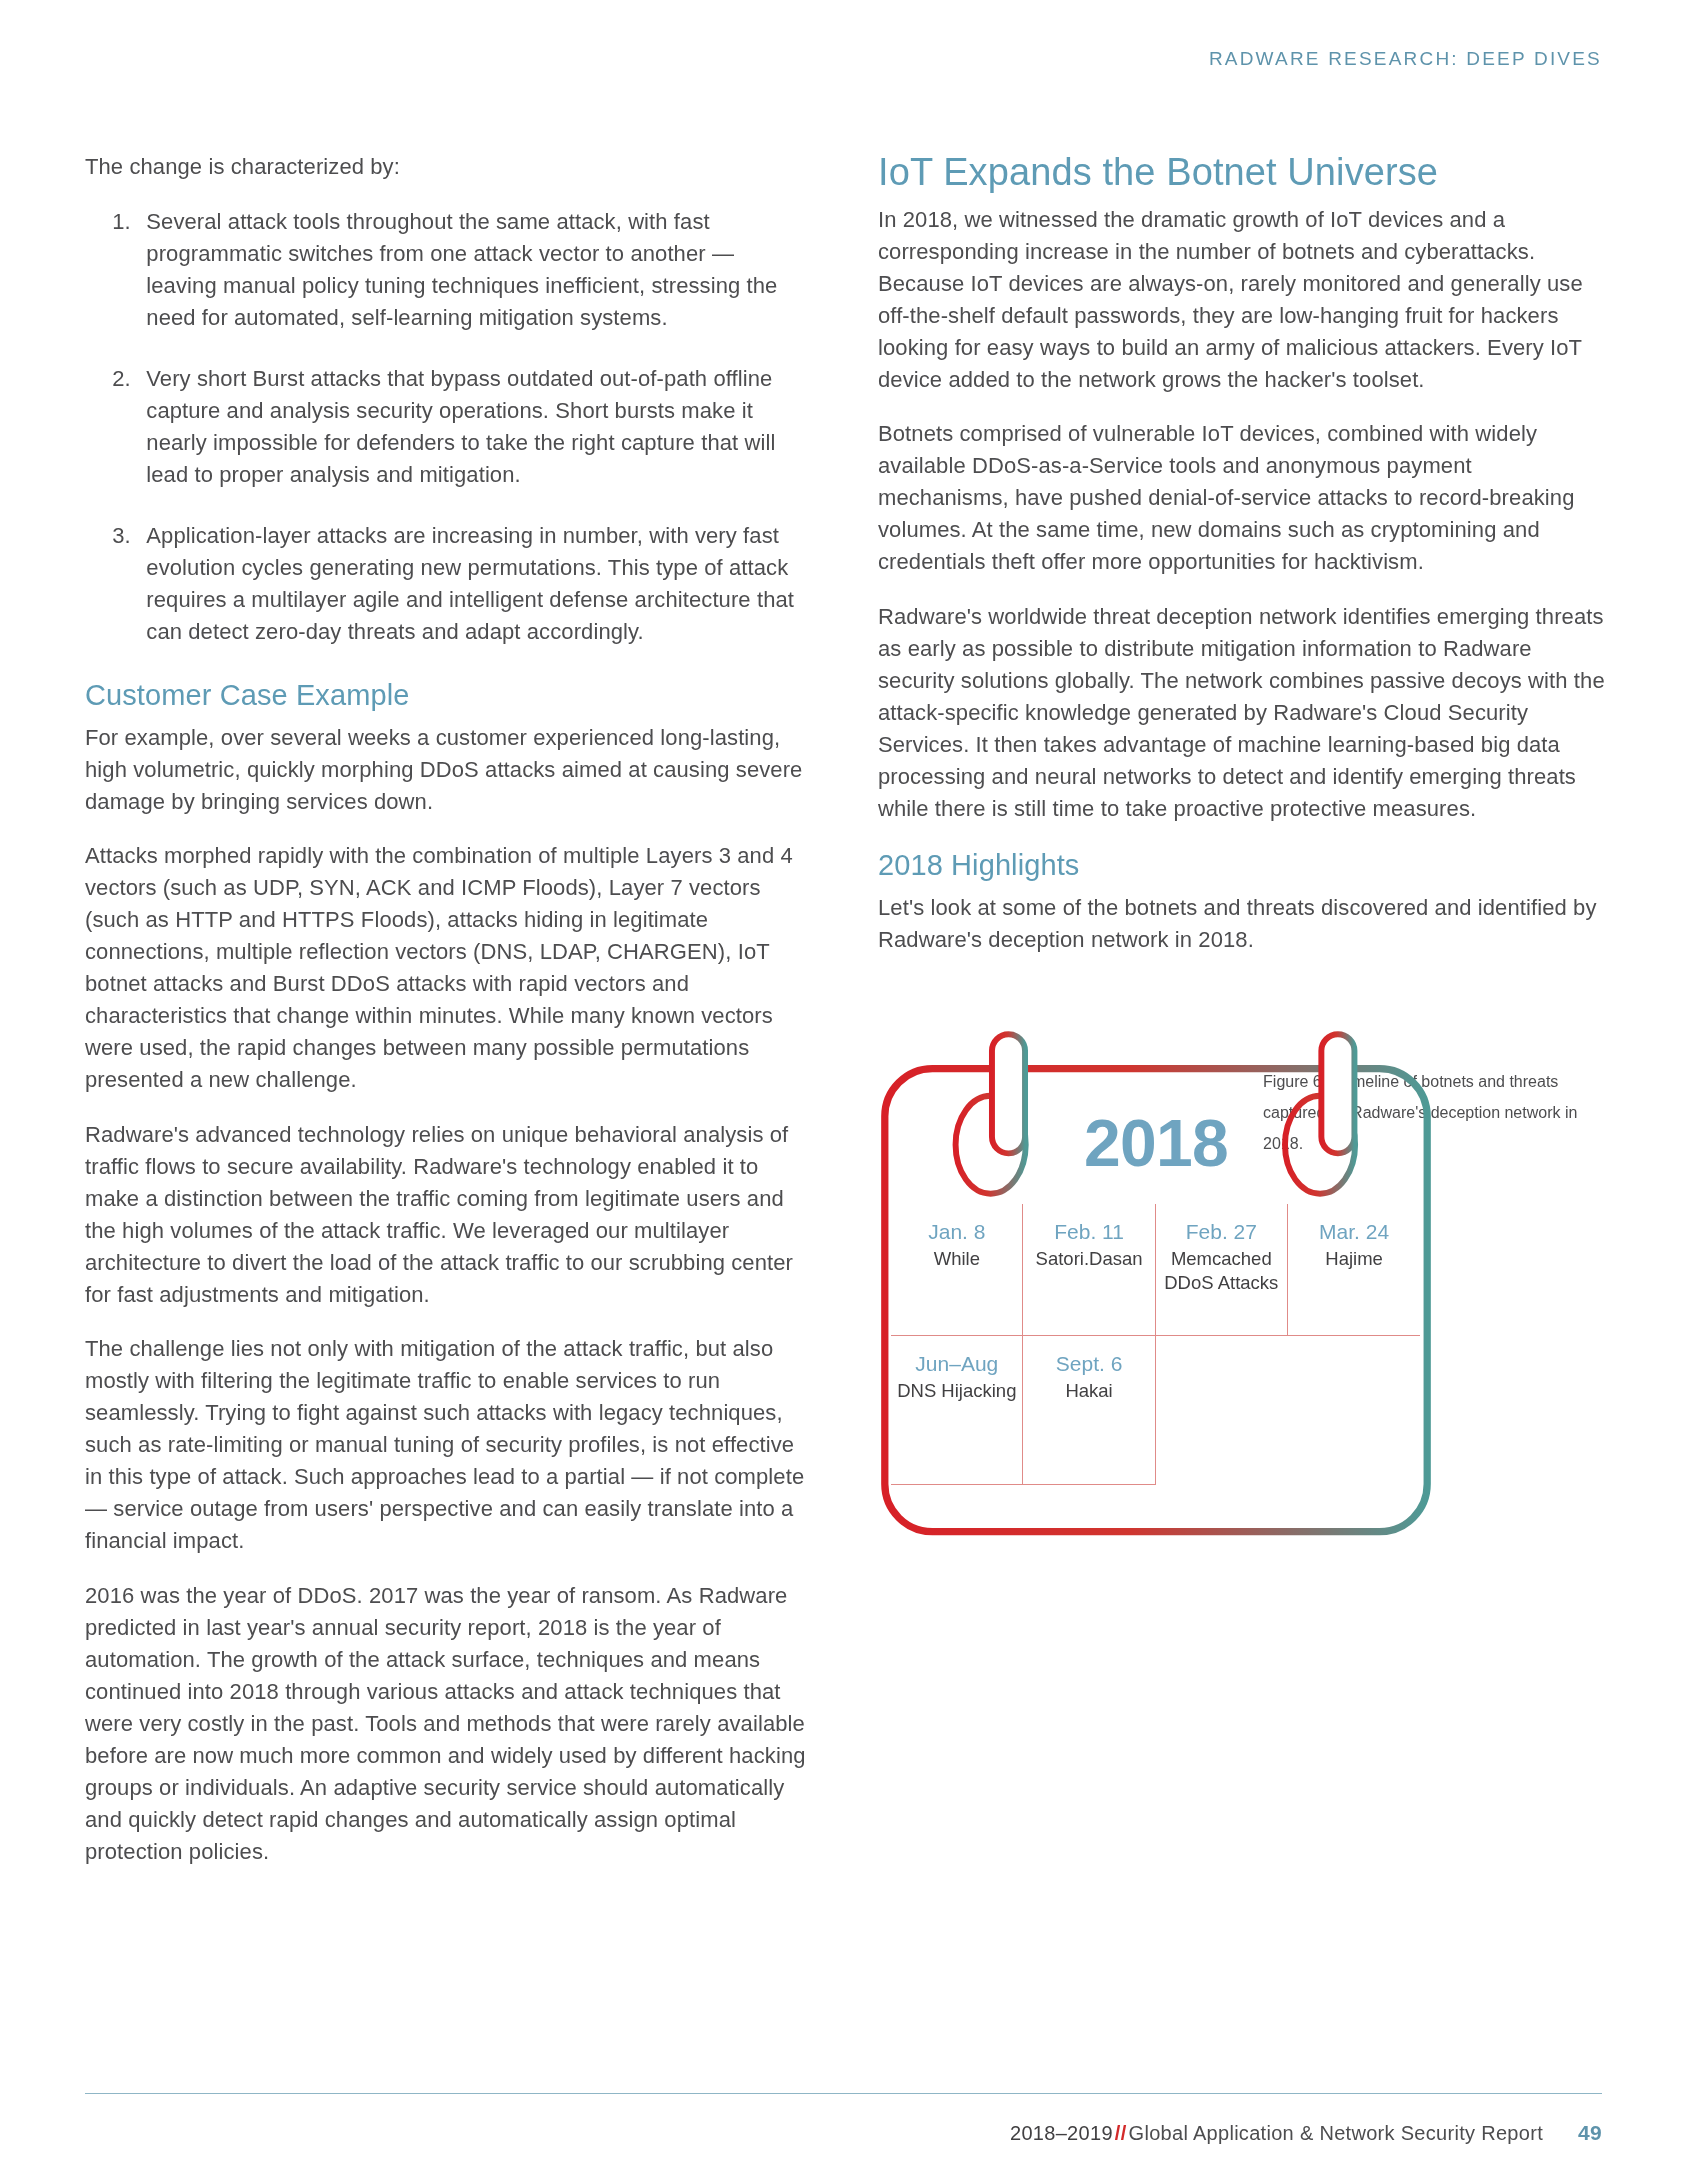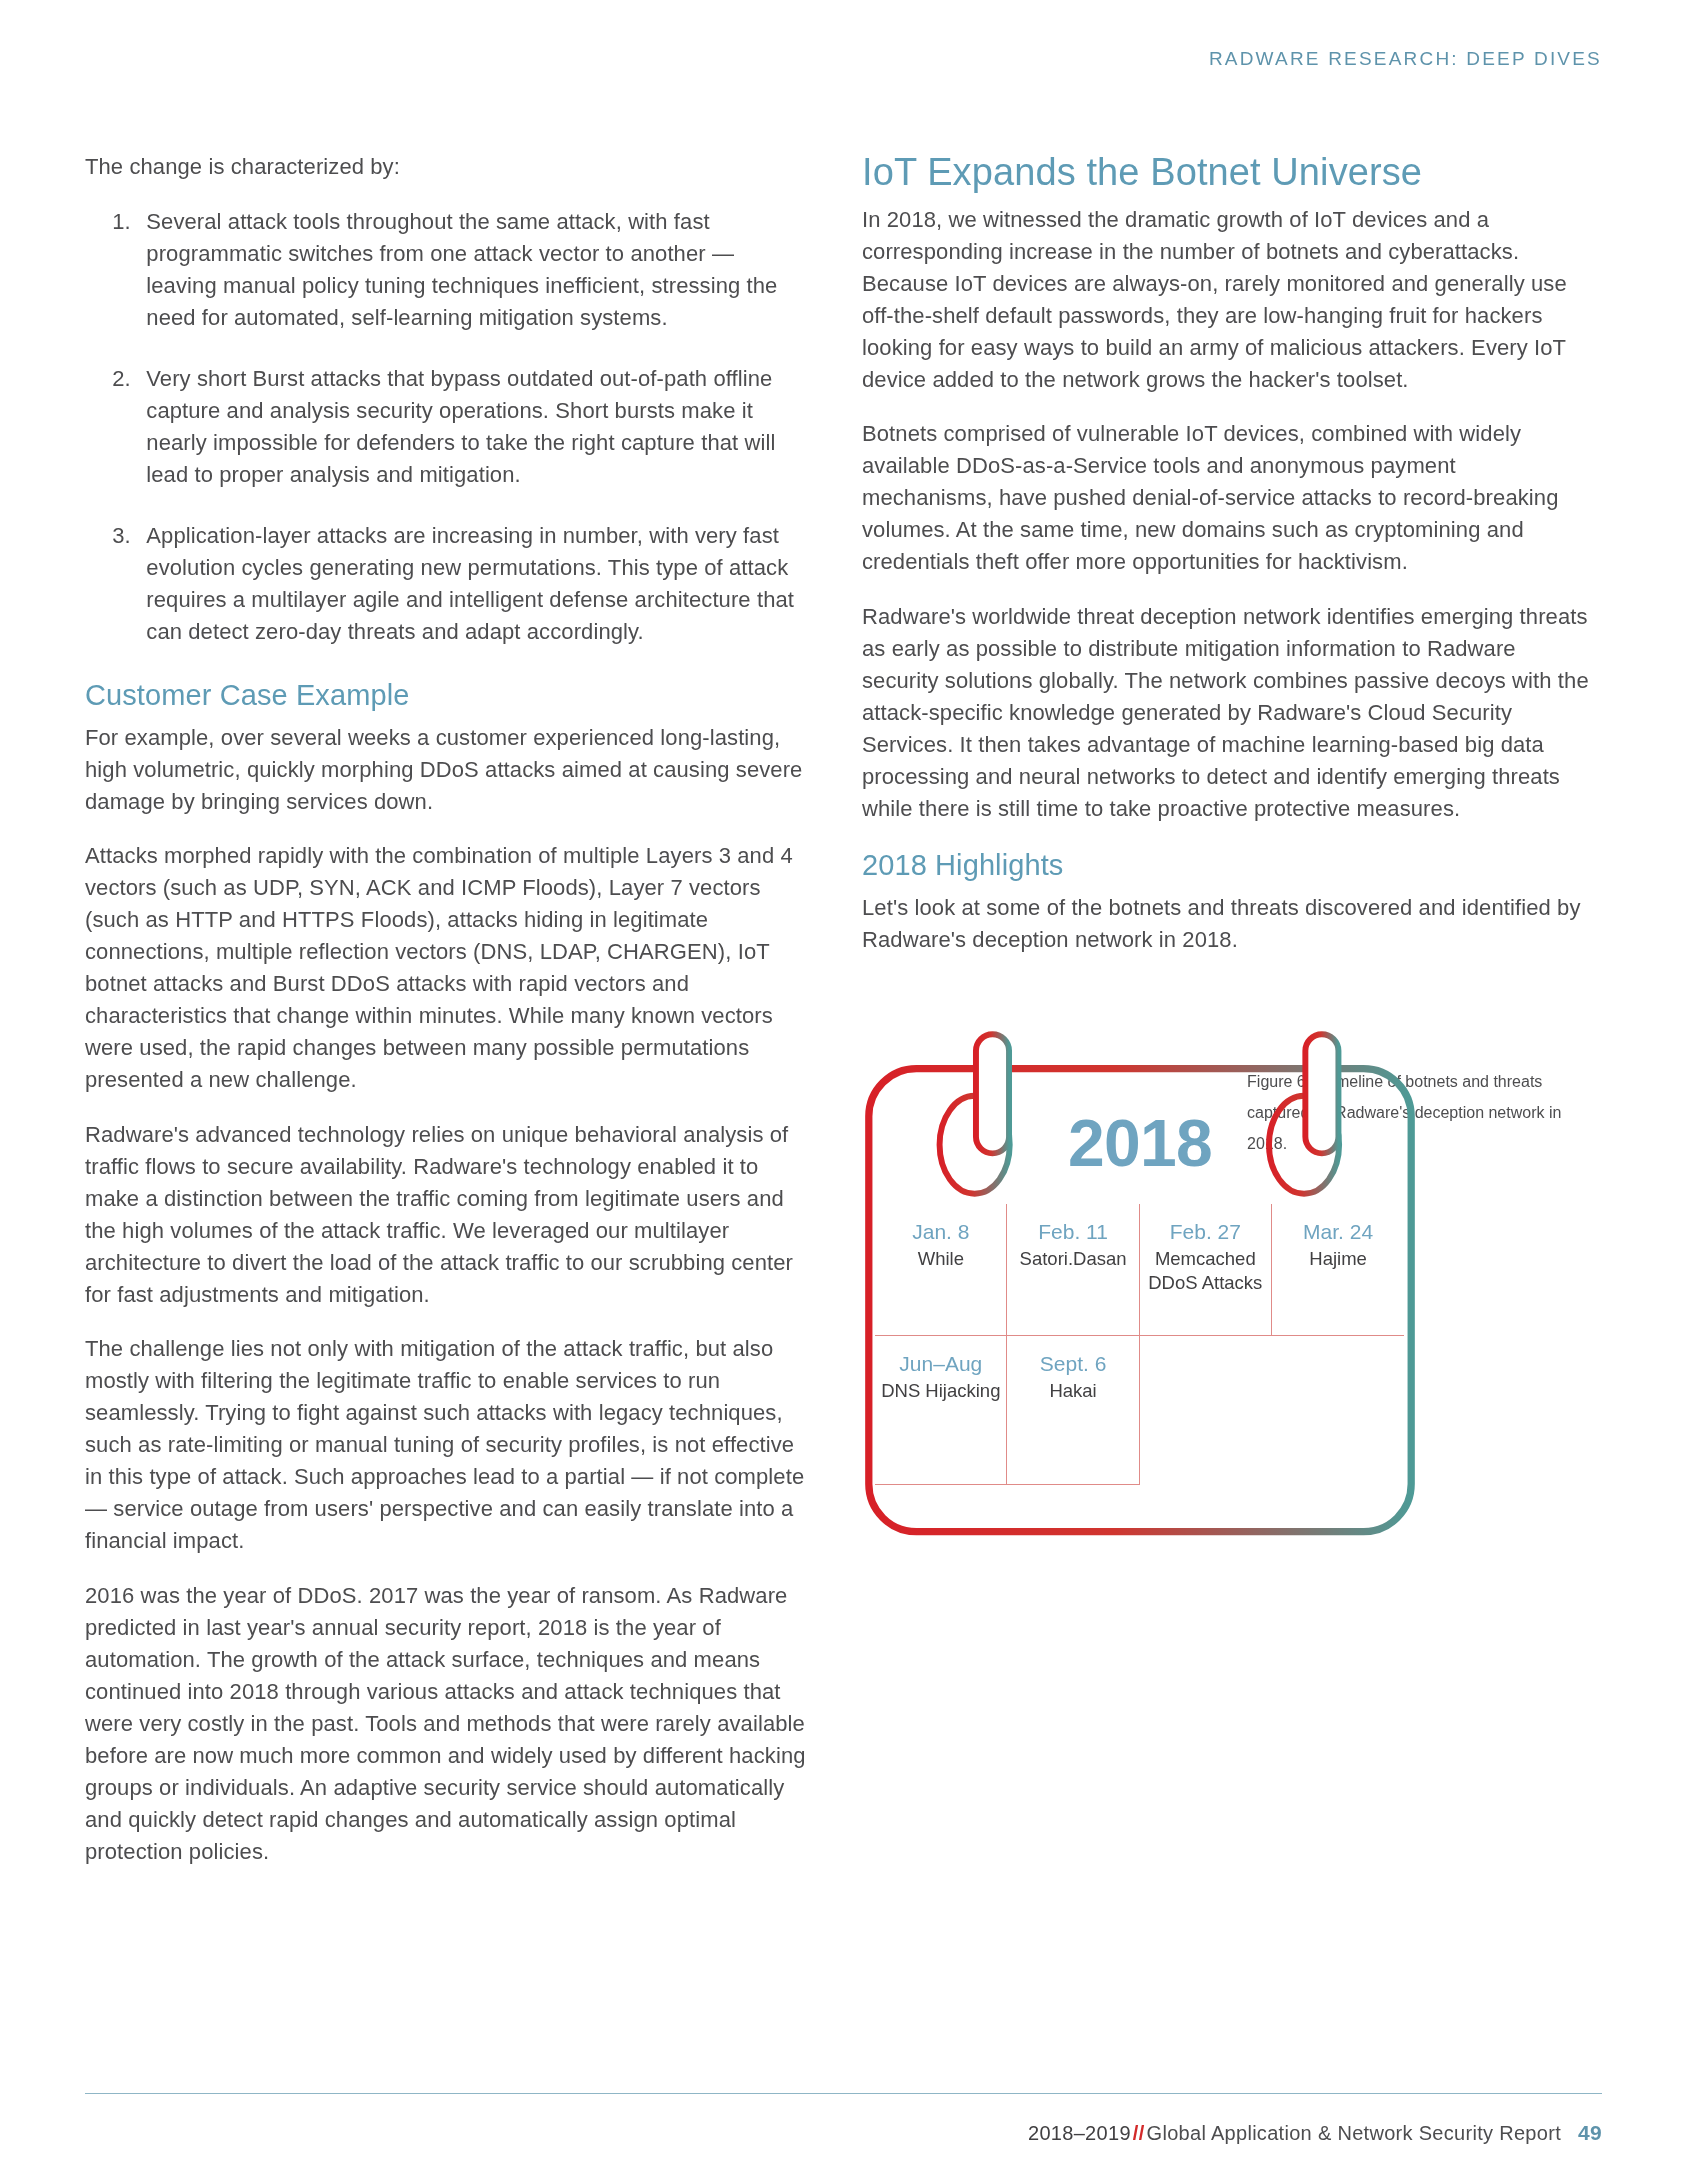--- a/index.html
+++ b/index.html
@@ -29,21 +29,21 @@
     white-space: nowrap;
   }
 
   
   .page {
     position: absolute;
     top: 151px;
     left: 85px;
     width: 1518px;
     display: flex;
-    gap: 47px;
+    gap: 63px;
   }
   .col {
     width: 730px;
     flex: 0 0 730px;
   }
 
   p, li {
     font-size: 22px;
     line-height: 32px;
     margin: 0 0 22.5px 0;
@@ -166,21 +166,21 @@
     bottom: 89px;
     height: 1.3px;
     background: #8fb6c6;
   }
   .footer {
     position: absolute;
     right: 85px;
     bottom: 38px;
     display: flex;
     align-items: baseline;
-    gap: 17px;
+    gap: 35px;
     font-size: 20px;
     letter-spacing: 0.3px;
   }
   .footer-text { color: #4d4d4f; font-weight: 400; }
   .footer-sep { color: #d32a2a; font-weight: 700; padding: 0 2px; }
   .footer-page { color: #5e93ab; font-weight: 700; font-size: 21px; }
 </style>
 </head>
 <body>
 

